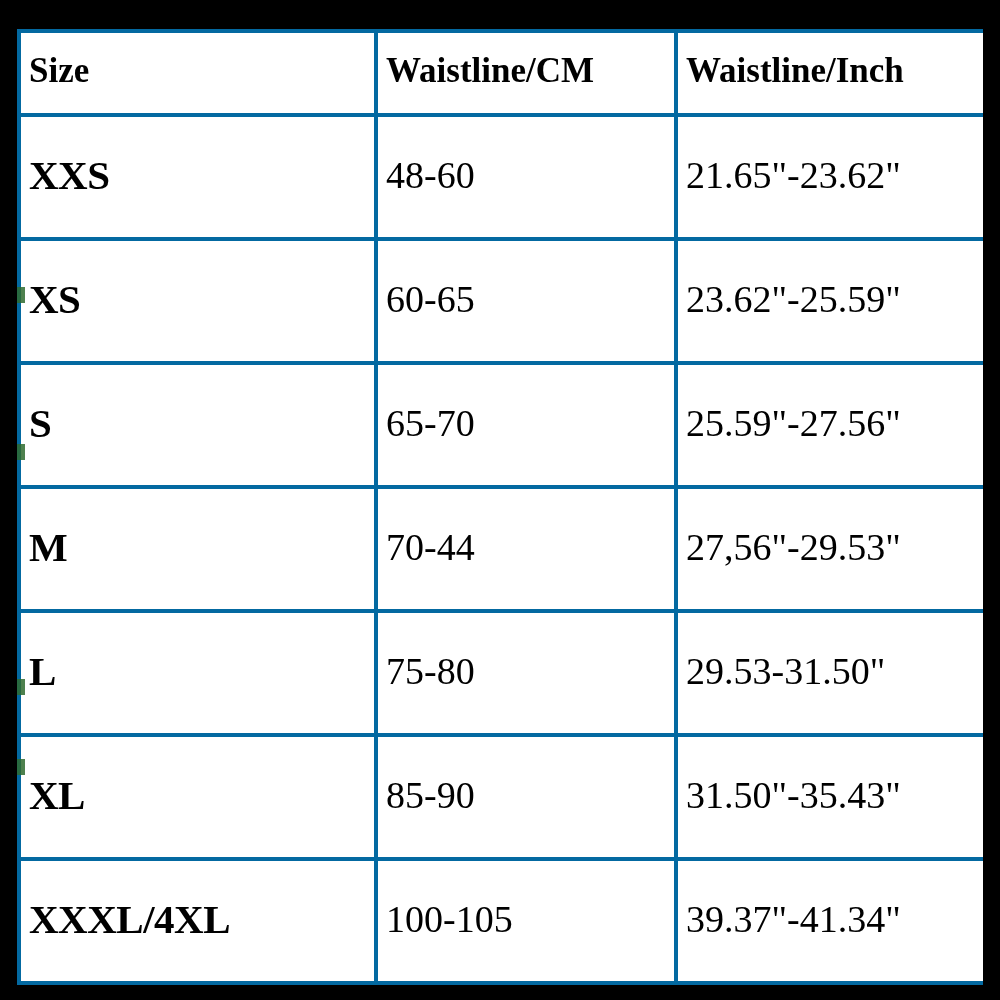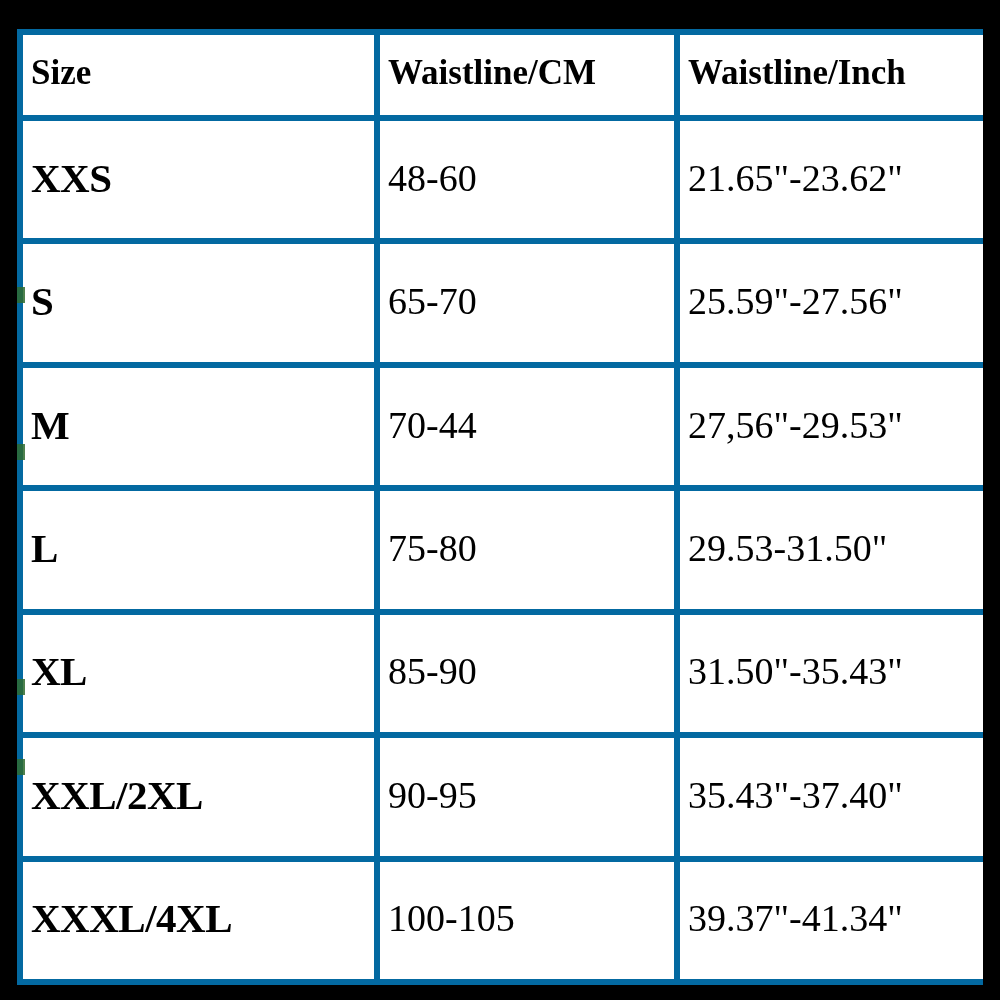--- a/index.html
+++ b/index.html
@@ -35,21 +35,21 @@
     table-layout: fixed;
     font-family: "Liberation Serif", serif;
     color: #000000;
   }
   table.size-table col.c0 { width: 357px; }
   table.size-table col.c1 { width: 300px; }
   table.size-table col.c2 { width: 315px; }
 
   table.size-table th,
   table.size-table td {
-    border: 6px solid #0369a1;
+    border: 4px solid #0369a1;
     padding: 2px 8px 6px 8px;
     vertical-align: middle;
     text-align: left;
     white-space: nowrap;
     overflow: hidden;
   }
   table.size-table thead th {
     font-weight: bold;
     font-size: 35px;
     letter-spacing: 0px;
@@ -95,45 +95,45 @@
           <th>Waistline/Inch</th>
         </tr>
       </thead>
       <tbody>
         <tr>
           <td class="size-cell">XXS</td>
           <td class="meas-cell">48-60</td>
           <td class="meas-cell">21.65"-23.62"</td>
         </tr>
         <tr>
+          <td class="size-cell">XS</td>
+          <td class="meas-cell">60-65</td>
+          <td class="meas-cell">23.62"-25.59"</td>
+        </tr>
+        <tr>
           <td class="size-cell">S</td>
           <td class="meas-cell">65-70</td>
           <td class="meas-cell">25.59"-27.56"</td>
         </tr>
         <tr>
           <td class="size-cell">M</td>
           <td class="meas-cell">70-44</td>
           <td class="meas-cell">27,56"-29.53"</td>
         </tr>
         <tr>
           <td class="size-cell">L</td>
           <td class="meas-cell">75-80</td>
           <td class="meas-cell">29.53-31.50"</td>
         </tr>
         <tr>
           <td class="size-cell">XL</td>
           <td class="meas-cell">85-90</td>
           <td class="meas-cell">31.50"-35.43"</td>
         </tr>
         <tr>
-          <td class="size-cell">XXL/2XL</td>
-          <td class="meas-cell">90-95</td>
-          <td class="meas-cell">35.43"-37.40"</td>
-        </tr>
-        <tr>
           <td class="size-cell">XXXL/4XL</td>
           <td class="meas-cell">100-105</td>
           <td class="meas-cell">39.37"-41.34"</td>
         </tr>
       </tbody>
     </table>
 
     <div class="green-mark" style="top:258px;"></div>
     <div class="green-mark" style="top:415px;"></div>
     <div class="green-mark" style="top:650px;"></div>

